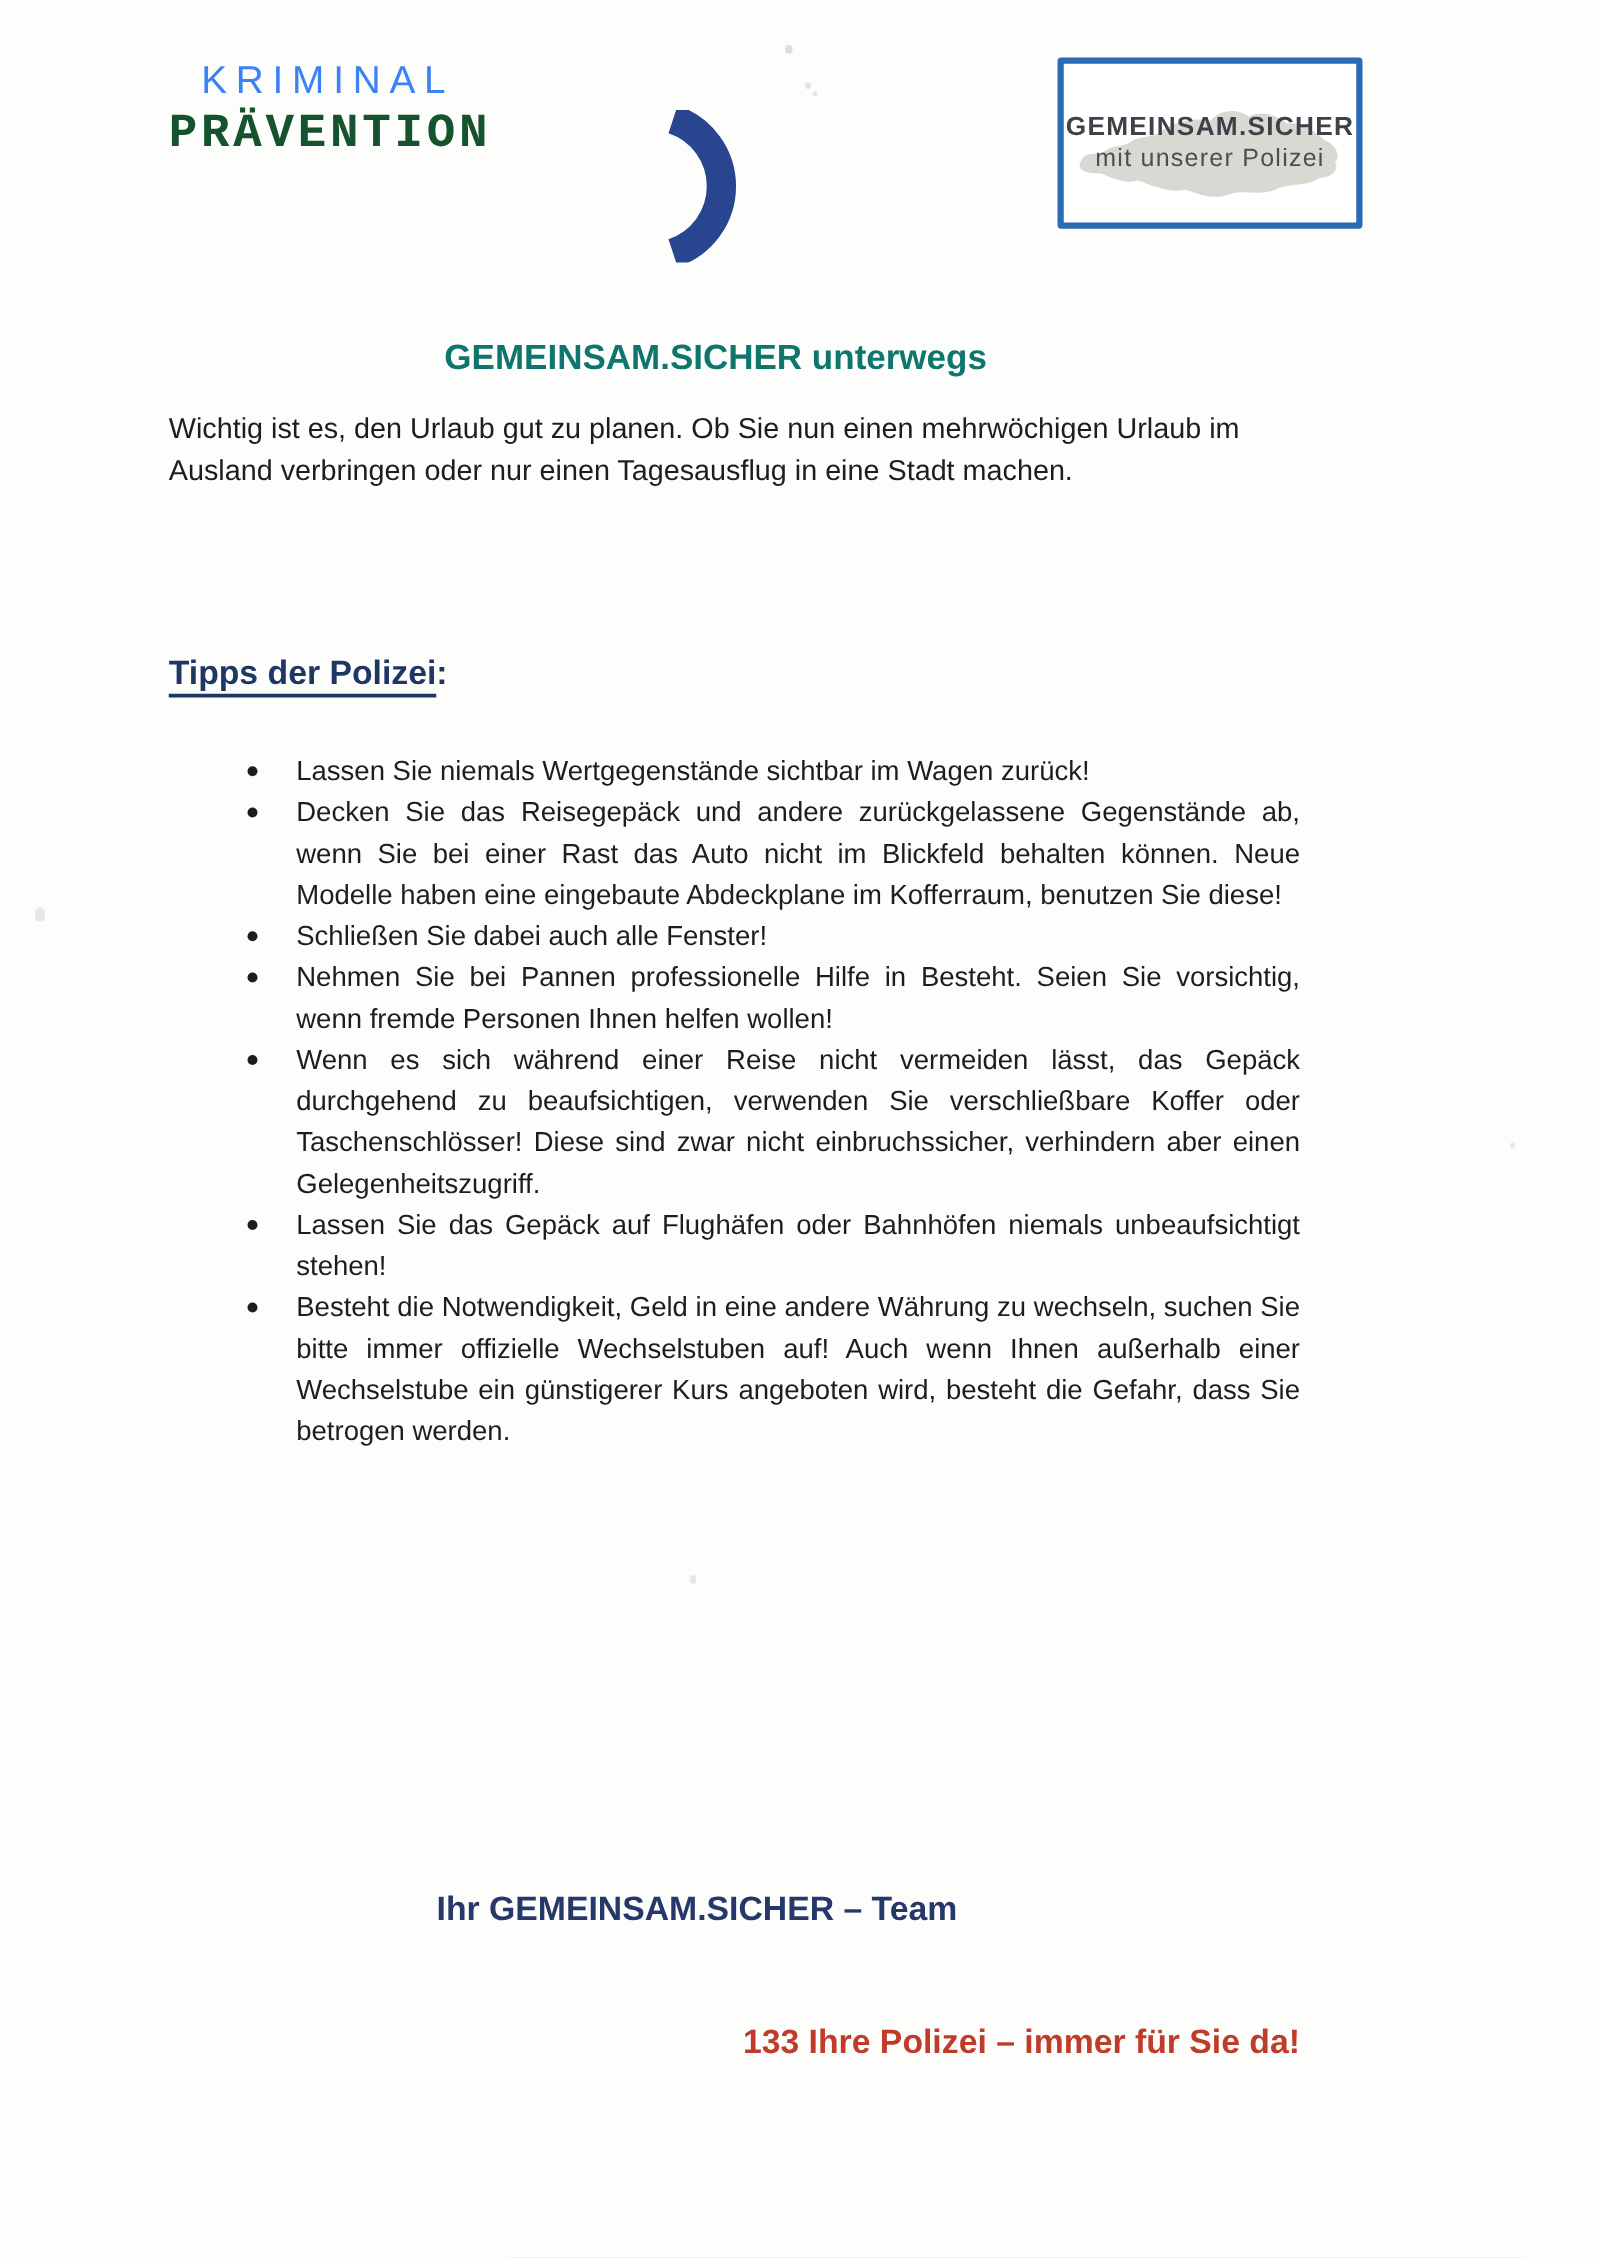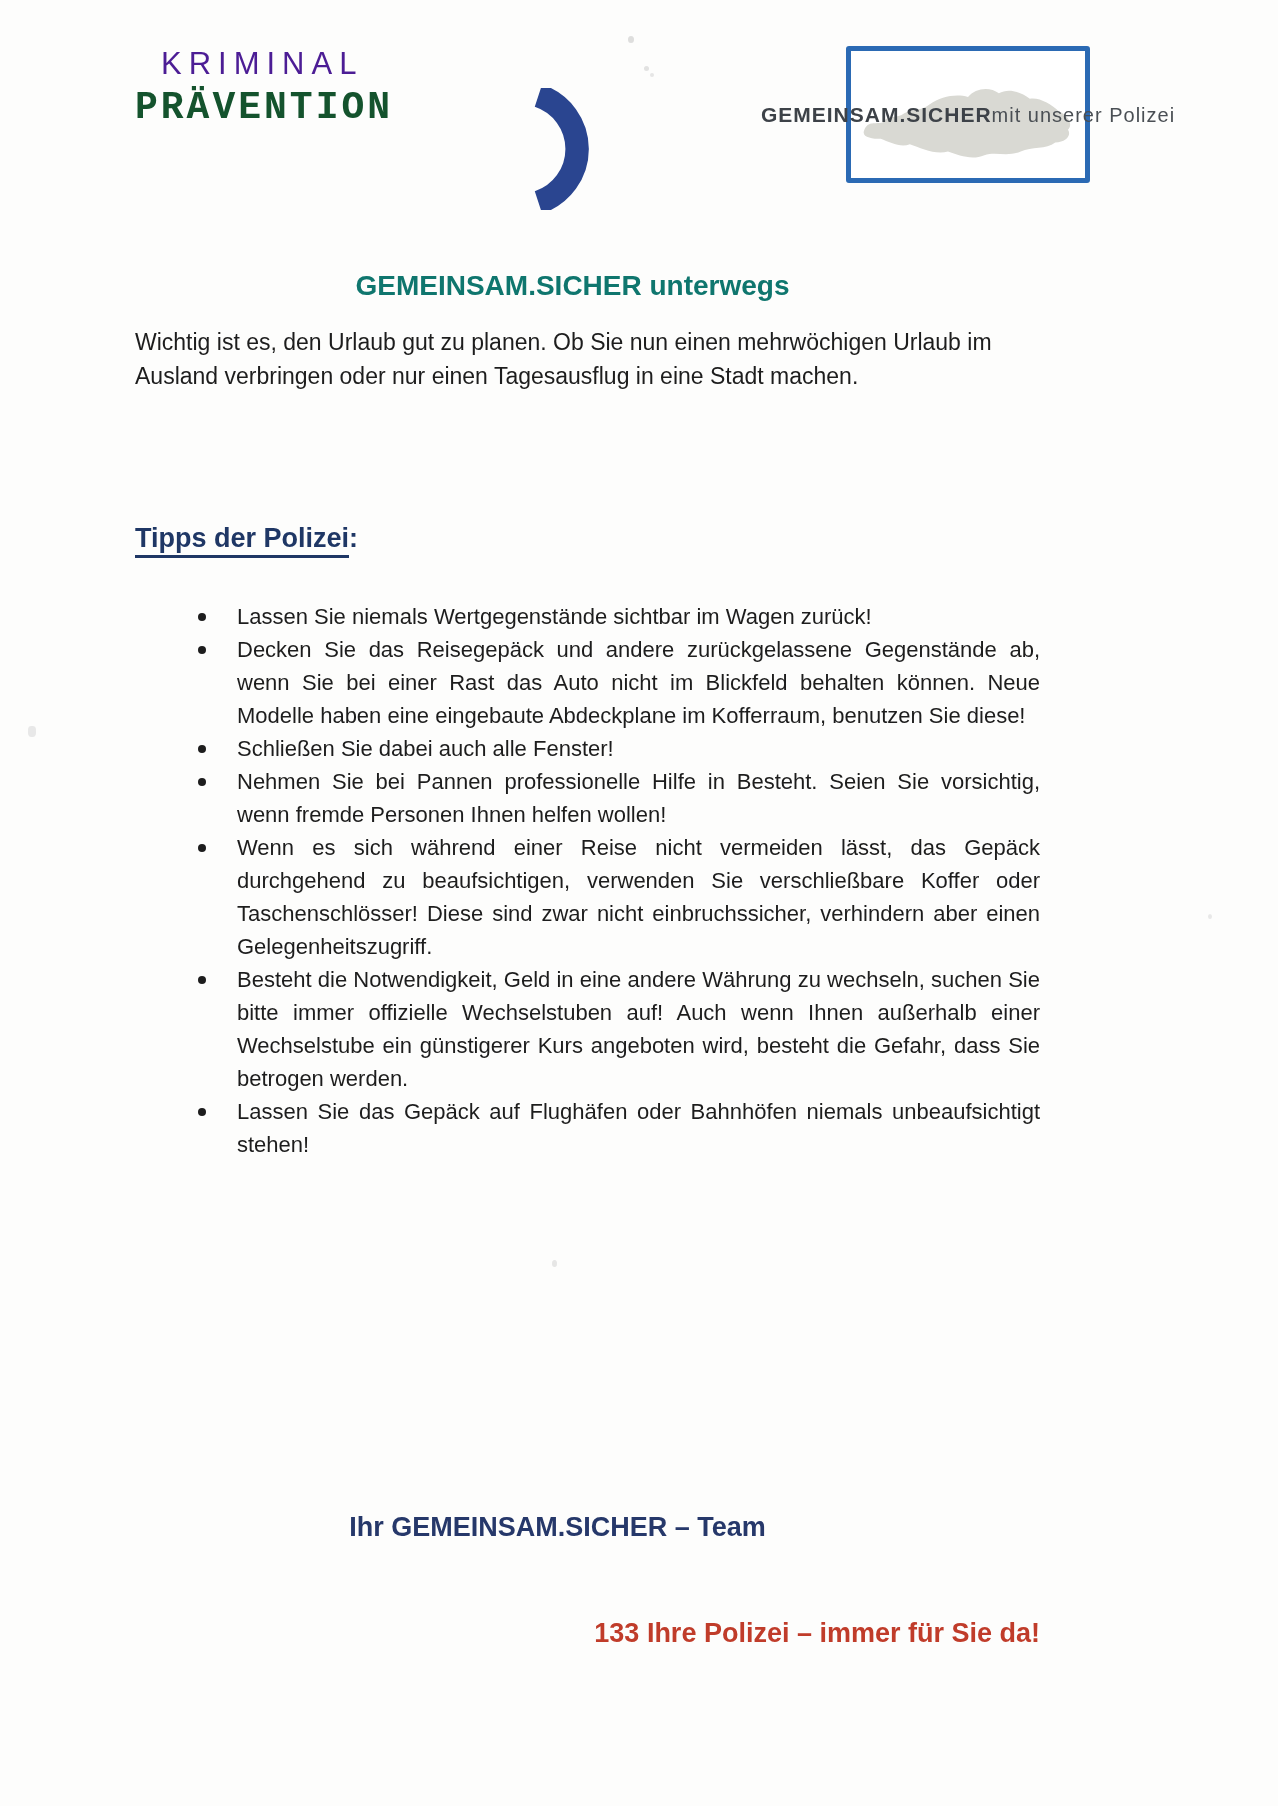--- a/index.html
+++ b/index.html
@@ -8,37 +8,37 @@
     width:1278px;height:1806px;
     margin:0 auto;
     background:#fdfdfc;
     overflow:hidden;
     font-family:"Liberation Sans","DejaVu Sans",sans-serif;
     color:#1d1d1d;
   }
   
   .logo{position:absolute;left:135px;top:42px;width:330px;height:130px;}
   .logo-line1{
-    font-size:31px;font-weight:400;letter-spacing:7px;color:#4c1d95;
+    font-size:31px;font-weight:400;letter-spacing:7px;color:#3b82f6;
     position:absolute;left:26px;top:4px;white-space:nowrap;
   }
   .logo-line2{
     font-size:38px;font-weight:600;letter-spacing:3px;color:#14532d;
     position:absolute;left:0;top:44px;white-space:nowrap;font-family:Liberation Mono, monospace;
   }
   .logo-crescent{position:absolute;left:395px;top:46px;width:60px;height:122px;}
   
   .badge{
     position:absolute;left:846px;top:46px;width:244px;height:137px;
     background:#fff;border:5px solid #2b6ab4;border-radius:3px;box-sizing:border-box;
   }
   .austria-map{position:absolute;left:4px;top:26px;width:226px;height:100px;}
   .badge-text{
     position:absolute;left:0;top:0;width:100%;height:100%;
-    display:flex;flex-direction:row;align-items:center;justify-content:center;
+    display:flex;flex-direction:column;align-items:center;justify-content:center;
     box-sizing:border-box;
   }
   .badge-title{
     font-size:21px;font-weight:700;color:#3d4248;letter-spacing:1px;white-space:nowrap;
   }
   .badge-subtitle{
     font-size:20px;font-weight:400;color:#4a4f54;letter-spacing:1px;margin-top:2px;white-space:nowrap;
   }
   
   .doc-title{
@@ -114,22 +114,22 @@
   <p class="intro">Wichtig ist es, den Urlaub gut zu planen. Ob Sie nun einen mehrwöchigen Urlaub im Ausland verbringen oder nur einen Tagesausflug in eine Stadt machen.</p>
 
   <h2 class="tips-heading"><span class="u">Tipps der Polizei</span><span>:</span></h2>
 
   <ul class="tips">
     <li>Lassen Sie niemals Wertgegenstände sichtbar im Wagen zurück!</li>
     <li>Decken Sie das Reisegepäck und andere zurückgelassene Gegenstände ab, wenn Sie bei einer Rast das Auto nicht im Blickfeld behalten können. Neue Modelle haben eine eingebaute Abdeckplane im Kofferraum, benutzen Sie diese!</li>
     <li>Schließen Sie dabei auch alle Fenster!</li>
     <li>Nehmen Sie bei Pannen professionelle Hilfe in Besteht. Seien Sie vorsichtig, wenn fremde Personen Ihnen helfen wollen!</li>
     <li>Wenn es sich während einer Reise nicht vermeiden lässt, das Gepäck durchgehend zu beaufsichtigen, verwenden Sie verschließbare Koffer oder Taschenschlösser! Diese sind zwar nicht einbruchssicher, verhindern aber einen Gelegenheitszugriff.</li>
+    <li>Lassen Sie das Gepäck auf Flughäfen oder Bahnhöfen niemals unbeaufsichtigt stehen!</li>
     <li>Besteht die Notwendigkeit, Geld in eine andere Währung zu wechseln, suchen Sie bitte immer offizielle Wechselstuben auf! Auch wenn Ihnen außerhalb einer Wechselstube ein günstigerer Kurs angeboten wird, besteht die Gefahr, dass Sie betrogen werden.</li>
-    <li>Lassen Sie das Gepäck auf Flughäfen oder Bahnhöfen niemals unbeaufsichtigt stehen!</li>
   </ul>
 
   <p class="team">Ihr GEMEINSAM.SICHER – Team</p>
   <p class="footer-line">133 Ihre Polizei – immer für Sie da!</p>
 
   <div class="speck s1"></div>
   <div class="speck s2"></div>
   <div class="speck s3"></div>
   <div class="speck s4"></div>
   <div class="speck s5"></div>

